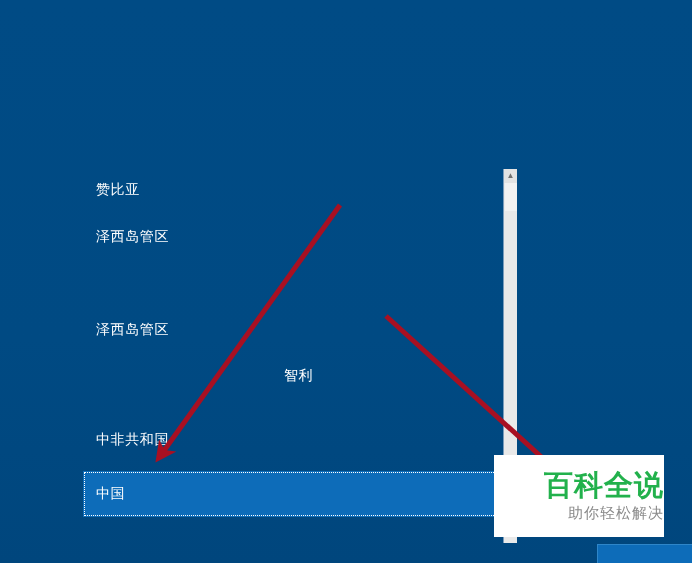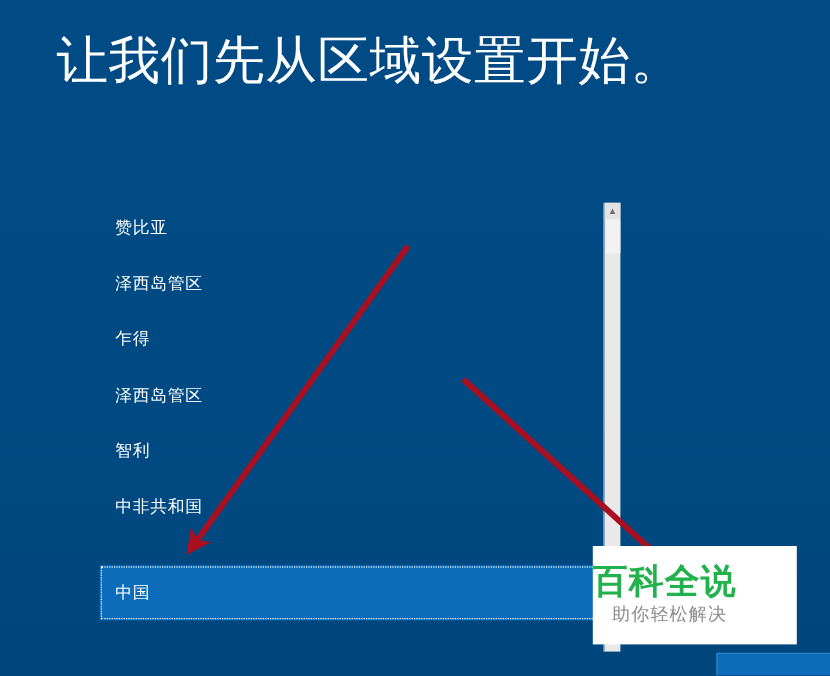--- a/index.html
+++ b/index.html
@@ -111,21 +111,21 @@
   
   #watermark {
     position: absolute;
     left: 494px;
     top: 455px;
     width: 170px;
     height: 82px;
     background: #ffffff;
     display: flex;
     flex-direction: column;
-    align-items: flex-start;
+    align-items: flex-end;
     justify-content: center;
     box-sizing: border-box;
   }
   #watermark-title {
     font-size: 29px;
     font-weight: bold;
     color: #22b14c;
     letter-spacing: 1px;
     line-height: 1.1;
   }
@@ -148,39 +148,35 @@
     background: #0d6cb9;
     border: 1px solid #2e86c9;
     box-sizing: border-box;
   }
 </style>
 </head>
 <body>
 
 <div id="oobe-screen">
 
-  <div id="page-title">让我们先从区域设置开始。</div>
 
   <div id="region-list">
     <div class="region-item" style="top:0px;">
       <span class="label">赞比亚</span>
     </div>
     <div class="region-item" style="top:46.5px;">
       <span class="label">泽西岛管区</span>
     </div>
-    <div class="region-item" style="top:93px;">
-      <span class="label">乍得</span>
-    </div>
     <div class="region-item" style="top:139.5px;">
       <span class="label">泽西岛管区</span>
     </div>
-    <div class="region-item" style="top:186px;">
+    <div class="region-item" style="top:186px;justify-content:center;">
       <span class="label">智利</span>
     </div>
-    <div class="region-item" style="top:233px;">
+    <div class="region-item" style="top:250px;">
       <span class="label">中非共和国</span>
     </div>
     <div class="region-item selected" style="top:279px;margin-top:25px;">
       <span class="label">中国</span>
     </div>
   </div>
 
   <div id="region-scrollbar">
     <div id="scrollbar-up-arrow">
       <span class="glyph">▲</span>

